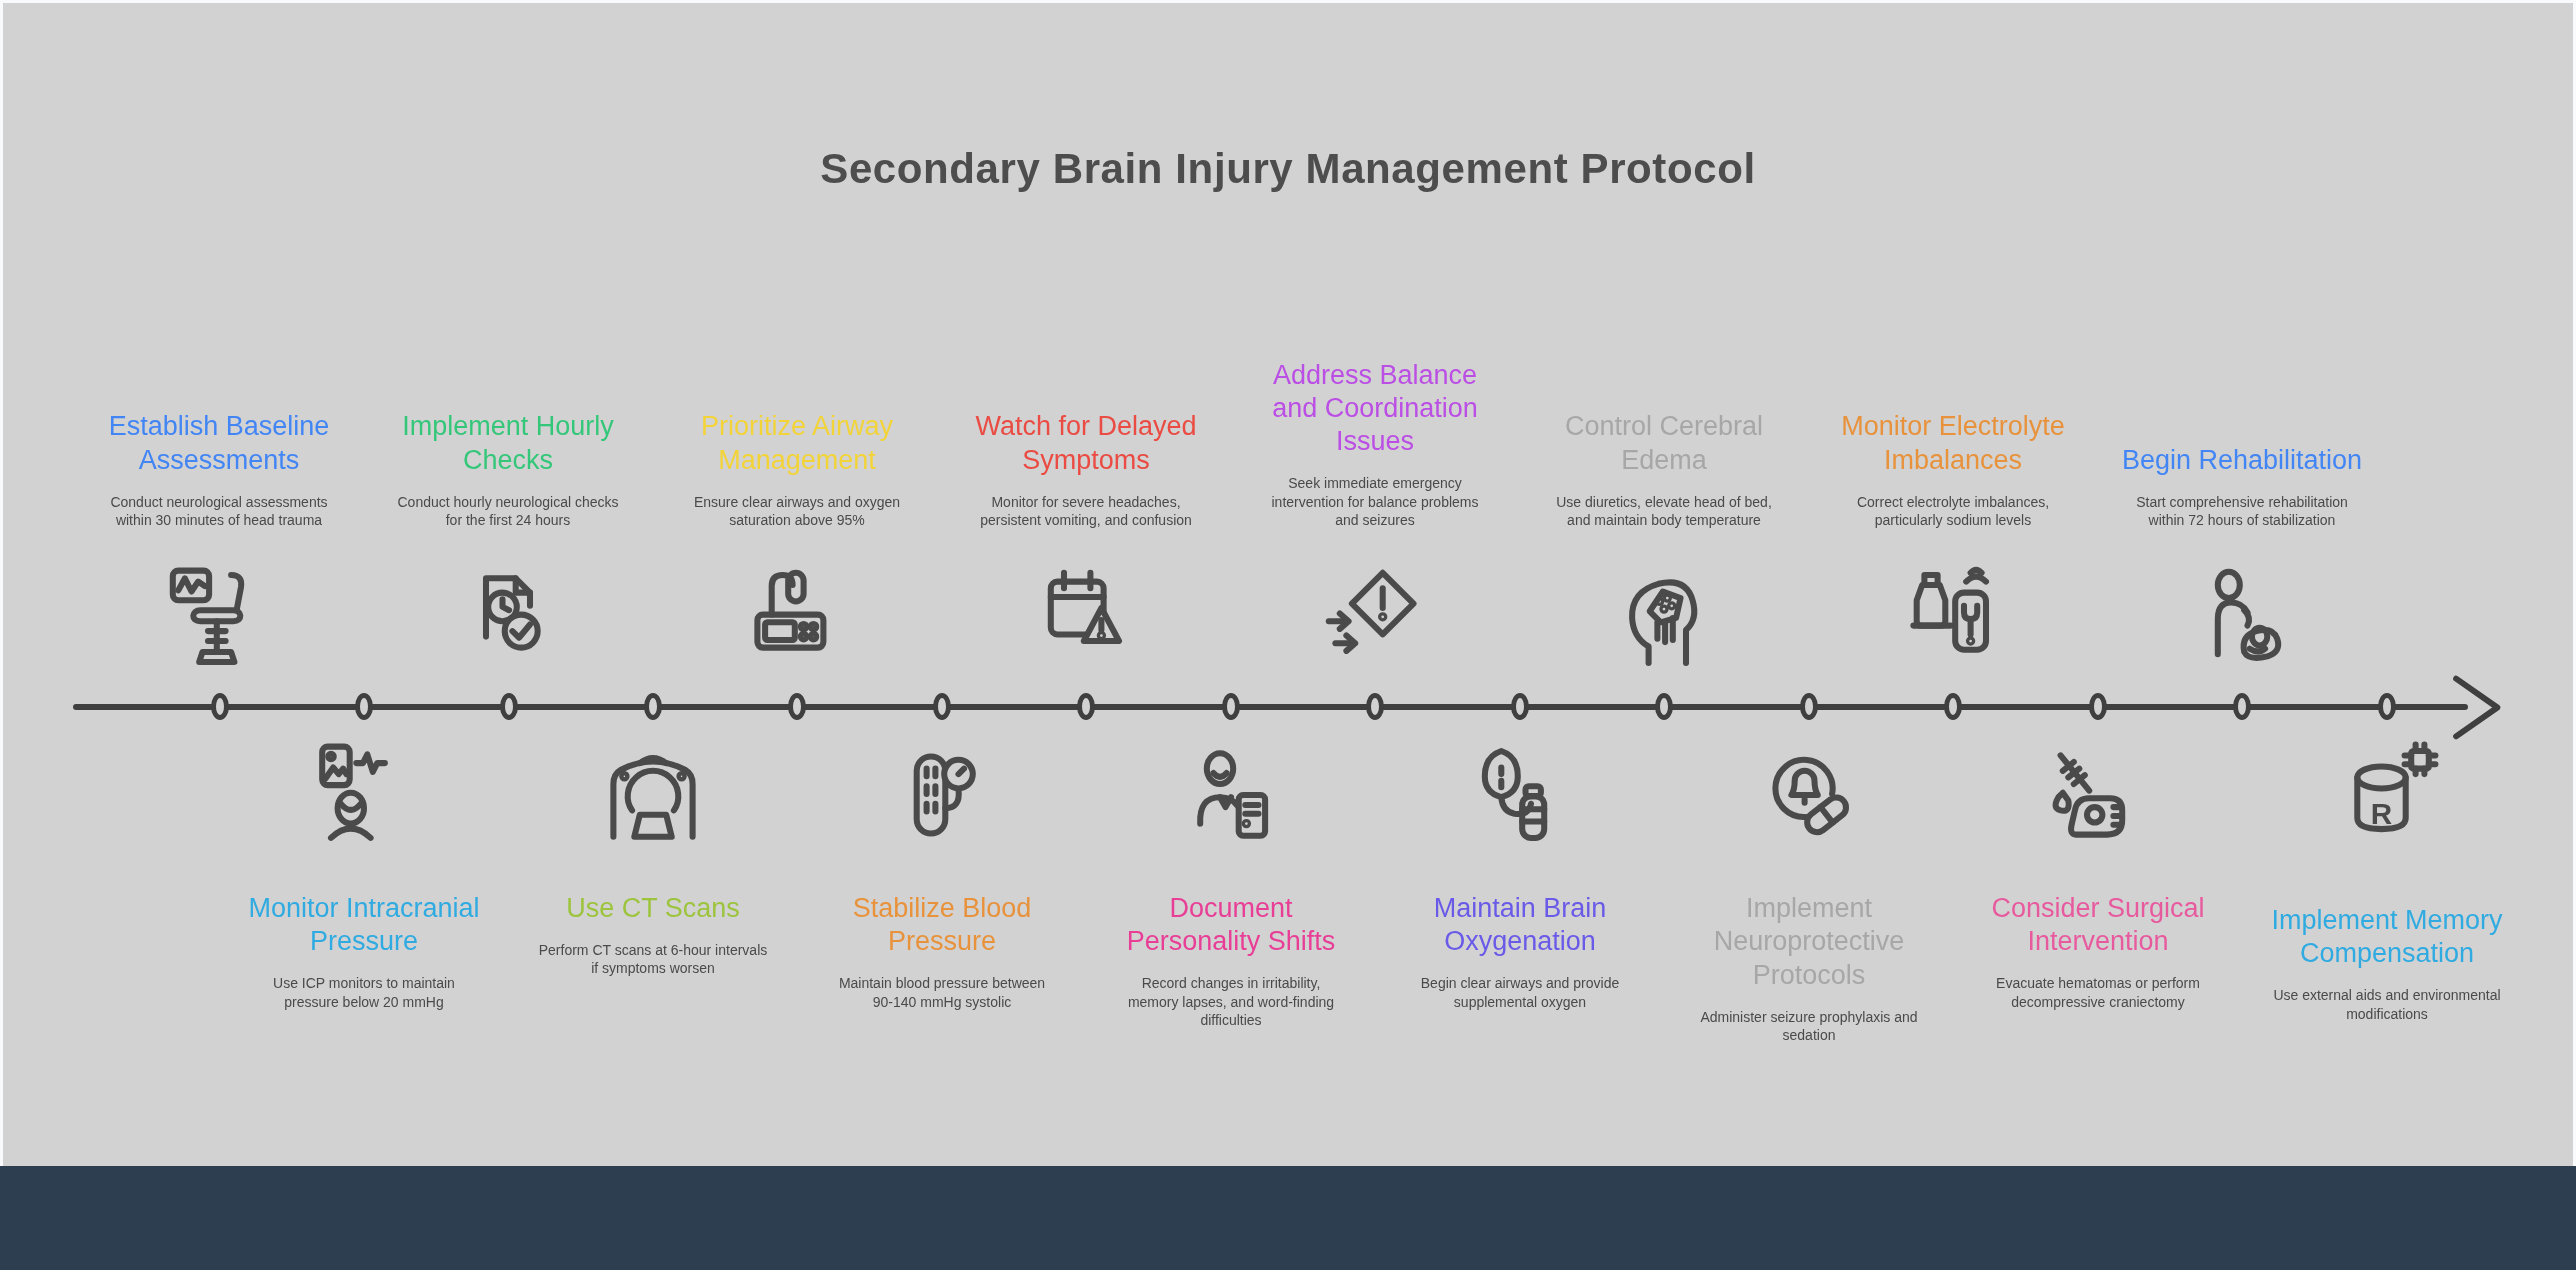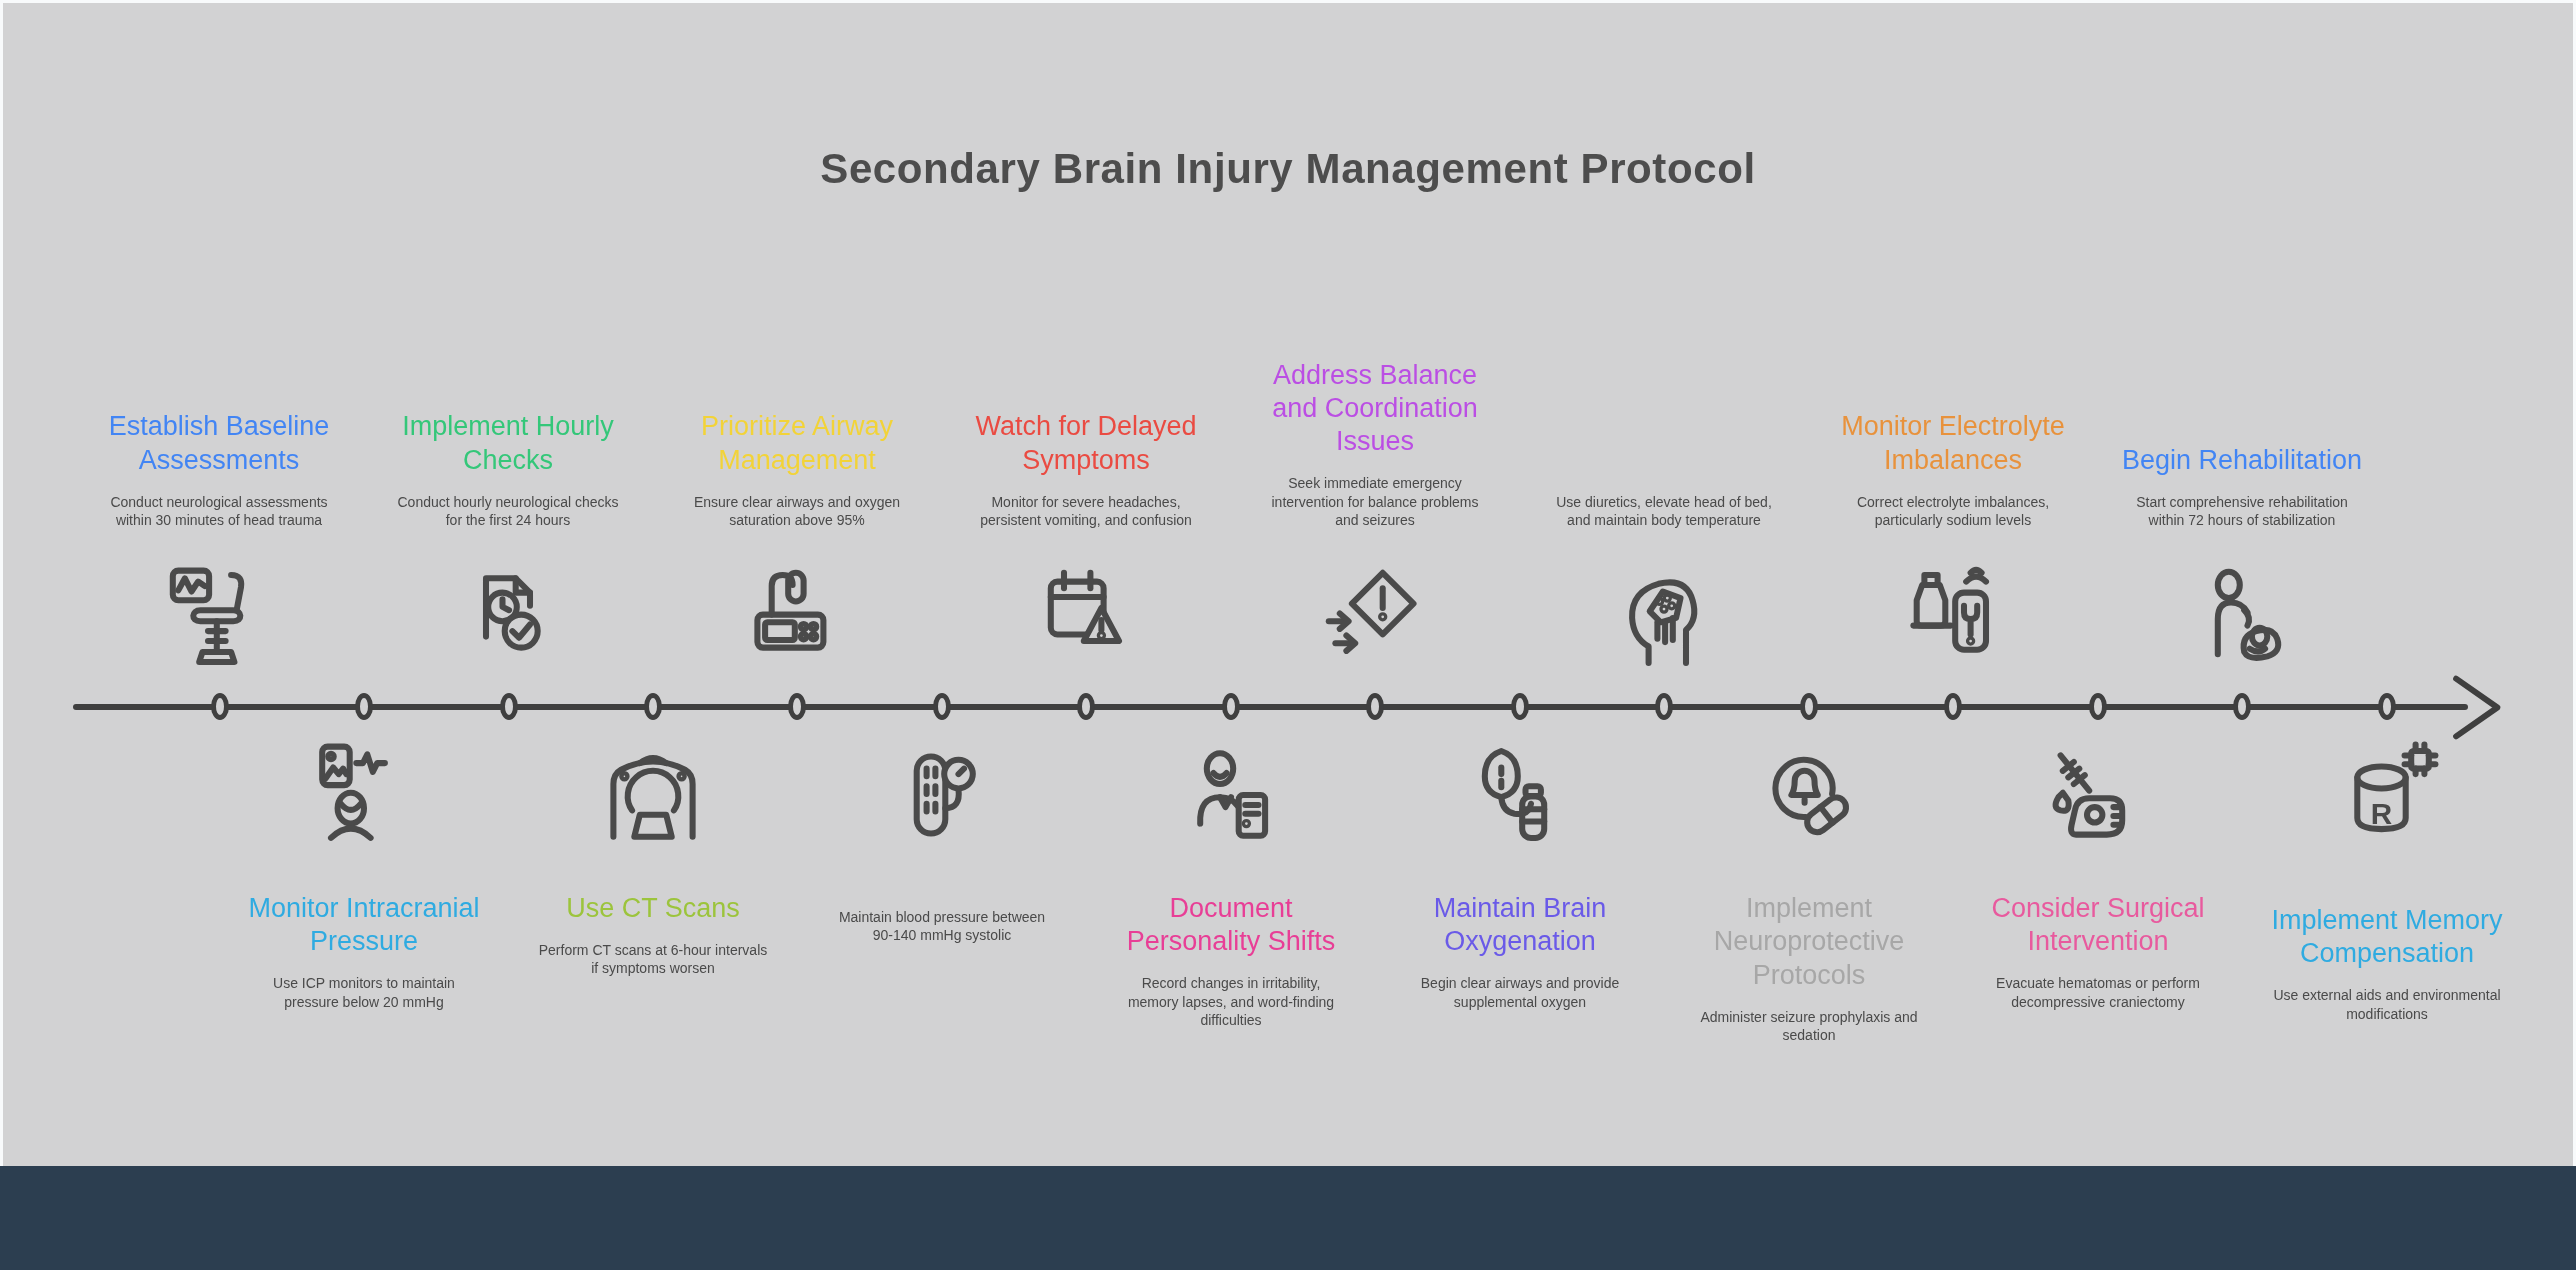--- a/index.html
+++ b/index.html
@@ -261,40 +261,42 @@
 </div>
 <div class="step top" style="left:958px">
   <div class="step-title" style="color: rgb(234, 75, 66);">Watch for Delayed Symptoms</div>
   <div class="step-desc">Monitor for severe headaches, persistent vomiting, and confusion</div>
 </div>
 <div class="step top" style="left:1247px">
   <div class="step-title" style="color: rgb(187, 78, 228);">Address Balance and Coordination Issues</div>
   <div class="step-desc">Seek immediate emergency intervention for balance problems and seizures</div>
 </div>
 <div class="step top" style="left:1536px">
+  <div class="step-title" style="color: rgb(167, 167, 167);">Control Cerebral Edema</div>
   <div class="step-desc">Use diuretics, elevate head of bed, and maintain body temperature</div>
 </div>
 <div class="step top" style="left:1825px">
   <div class="step-title" style="color: rgb(232, 146, 60);">Monitor Electrolyte Imbalances</div>
   <div class="step-desc">Correct electrolyte imbalances, particularly sodium levels</div>
 </div>
 <div class="step top" style="left:2114px">
   <div class="step-title" style="color: rgb(66, 133, 244);">Begin Rehabilitation</div>
   <div class="step-desc">Start comprehensive rehabilitation within 72 hours of stabilization</div>
 </div>
 
 <div class="step bottom" style="left:230px">
   <div class="step-title" style="color: rgb(47, 171, 225);">Monitor Intracranial Pressure</div>
   <div class="step-desc">Use ICP monitors to maintain pressure below 20 mmHg</div>
 </div>
 <div class="step bottom" style="left:519px">
   <div class="step-title" style="color: rgb(156, 196, 60);">Use CT Scans</div>
   <div class="step-desc">Perform CT scans at 6-hour intervals if symptoms worsen</div>
 </div>
 <div class="step bottom" style="left:808px">
+  <div class="step-title" style="color: rgb(232, 146, 60);">Stabilize Blood Pressure</div>
   <div class="step-desc">Maintain blood pressure between 90-140 mmHg systolic</div>
 </div>
 <div class="step bottom" style="left:1097px">
   <div class="step-title" style="color: rgb(232, 62, 150);">Document Personality Shifts</div>
   <div class="step-desc">Record changes in irritability, memory lapses, and word-finding difficulties</div>
 </div>
 <div class="step bottom" style="left:1386px">
   <div class="step-title" style="color: rgb(106, 90, 232);">Maintain Brain Oxygenation</div>
   <div class="step-desc">Begin clear airways and provide supplemental oxygen</div>
 </div>

